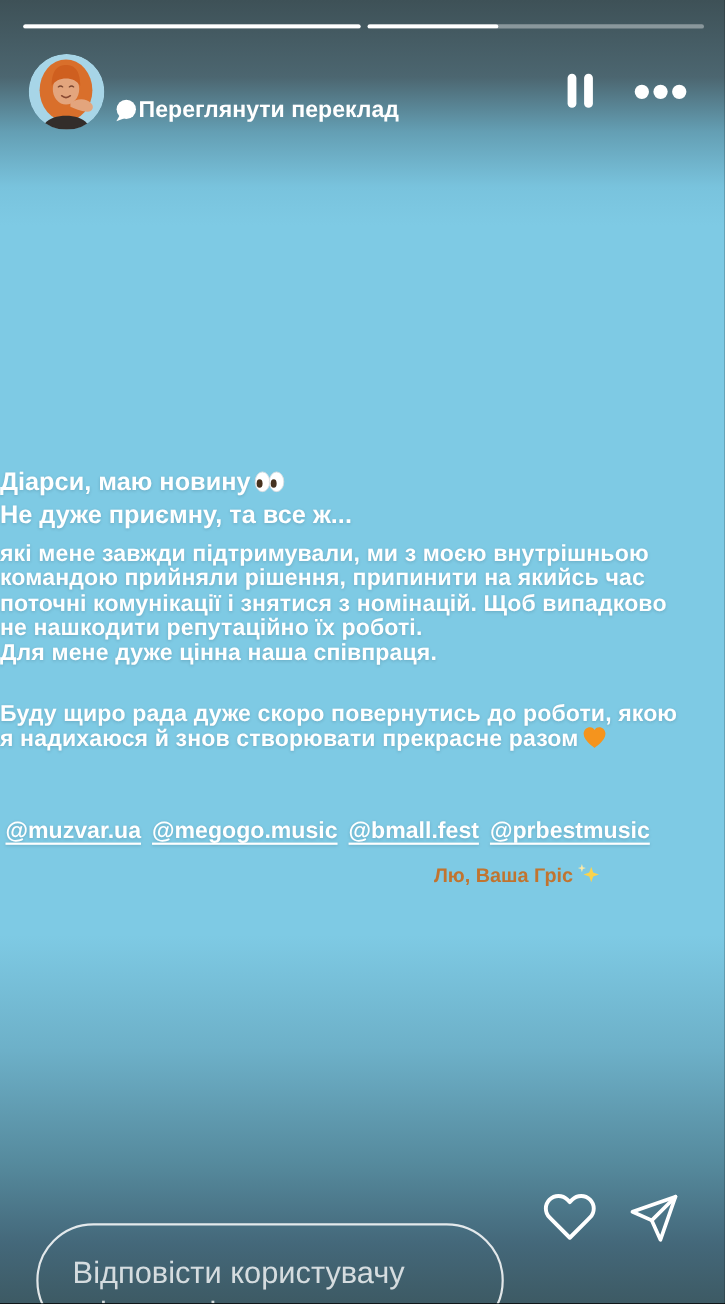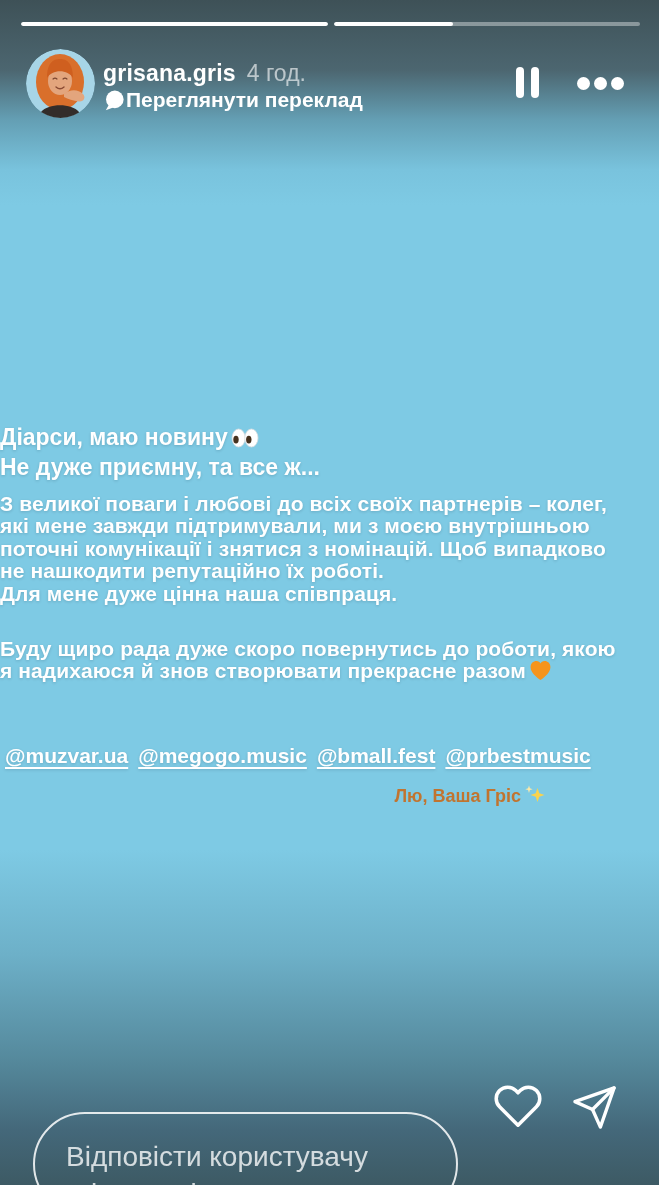--- a/index.html
+++ b/index.html
@@ -100,24 +100,20 @@
       <ellipse cx="34" cy="32" rx="12" ry="14" fill="#e3a57d"></ellipse>
       <path d="M21 29 C21 14 27 10 34 10 C41 10 47 14 47 29 C42 20 26 20 21 29 Z" fill="#cf5f1f"></path>
       <path d="M27 30 Q29 28.4 31 30" stroke="#7a4630" stroke-width="1.2" fill="none" stroke-linecap="round"></path>
       <path d="M37 30 Q39 28.4 41 30" stroke="#7a4630" stroke-width="1.2" fill="none" stroke-linecap="round"></path>
       <path d="M30 38 Q34 41.5 38 38" stroke="#8a4a33" stroke-width="1.4" fill="none" stroke-linecap="round"></path>
       <path d="M38 45 C44 40 52 40 57 45 C60 48 58 53 53 52.5 C47 52 42 50 38 48 Z" fill="#e3a57d"></path>
       <path d="M15 63 C22 54 46 54 53 63 L53 69 L15 69 Z" fill="#332d2a"></path>
     </svg>
   </div>
 
-  <div class="user-line">
-    <span class="username">grisana.gris</span>
-    <span class="timestamp">4 год.</span>
-  </div>
 
   <div class="translate-row">
     <span style="display:inline-flex;">
       <svg width="21" height="21" viewBox="0 0 21 21">
         <circle cx="10.8" cy="9.4" r="8.8" fill="#ffffff"></circle>
         <path d="M4.6 15.2 L1.8 20.2 L9.2 17.6 Z" fill="#ffffff"></path>
       </svg>
     </span>
     <span class="translate-label">Переглянути переклад</span>
   </div>
@@ -141,22 +137,22 @@
           <ellipse cx="20.4" cy="10" rx="6.6" ry="9" fill="#ffffff" stroke="#d9dde0" stroke-width="0.8"></ellipse>
           <ellipse cx="5" cy="11.6" rx="2.7" ry="3.9" fill="#46321f"></ellipse>
           <ellipse cx="17.8" cy="11.6" rx="2.7" ry="3.9" fill="#46321f"></ellipse>
         </svg>
       </span>
     </div>
     <div class="story-text-line">Не дуже приємну, та все ж...</div>
   </div>
 
   <div class="txt body1">
-    <div class="story-text-line">З великої поваги і любові до всіх своїх партнерів – колег,</div>
     <div class="story-text-line">які мене завжди підтримували, ми з моєю внутрішньою</div>
+    <div class="story-text-line">командою прийняли рішення, припинити на якийсь час</div>
     <div class="story-text-line">поточні комунікації і знятися з номінацій. Щоб випадково</div>
     <div class="story-text-line">не нашкодити репутаційно їх роботі.</div>
     <div class="story-text-line">Для мене дуже цінна наша співпраця.</div>
   </div>
 
   <div class="txt body2">
     <div class="story-text-line">Буду щиро рада дуже скоро повернутись до роботи, якою</div>
     <div class="story-text-line">
       <span>я надихаюся й знов створювати прекрасне разом</span><span class="emoji-inline">
         <svg width="23" height="21" viewBox="0 0 22 20">

